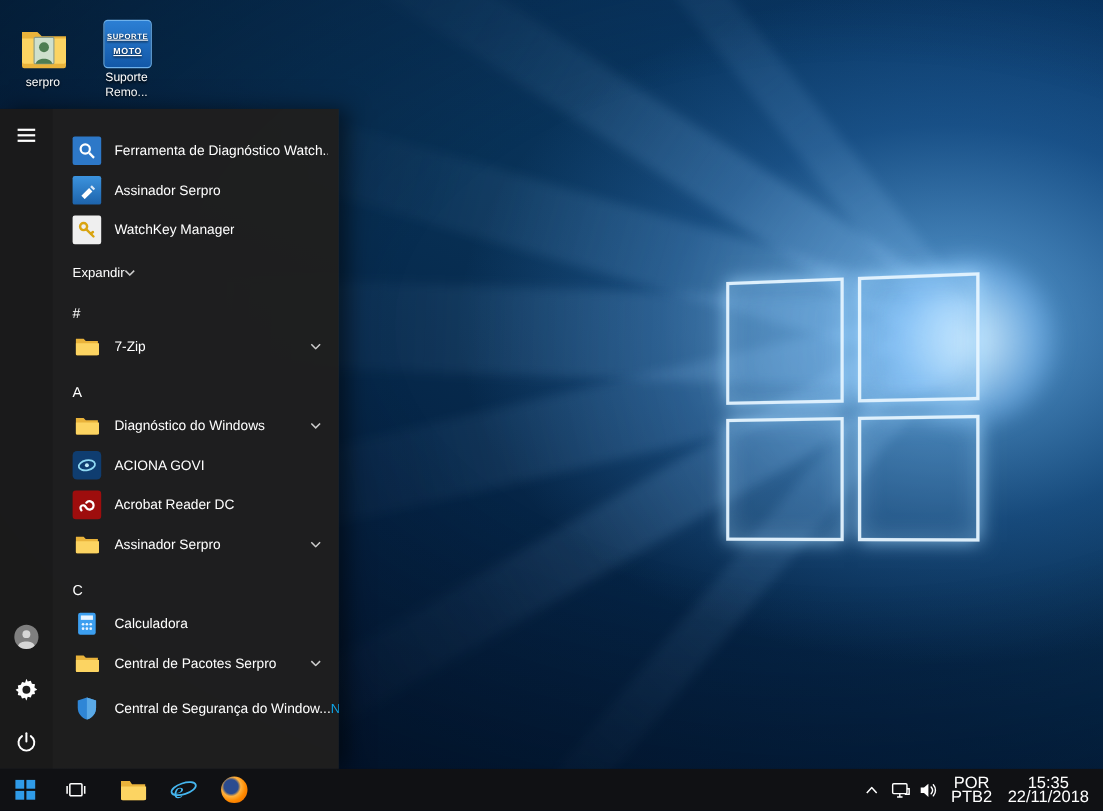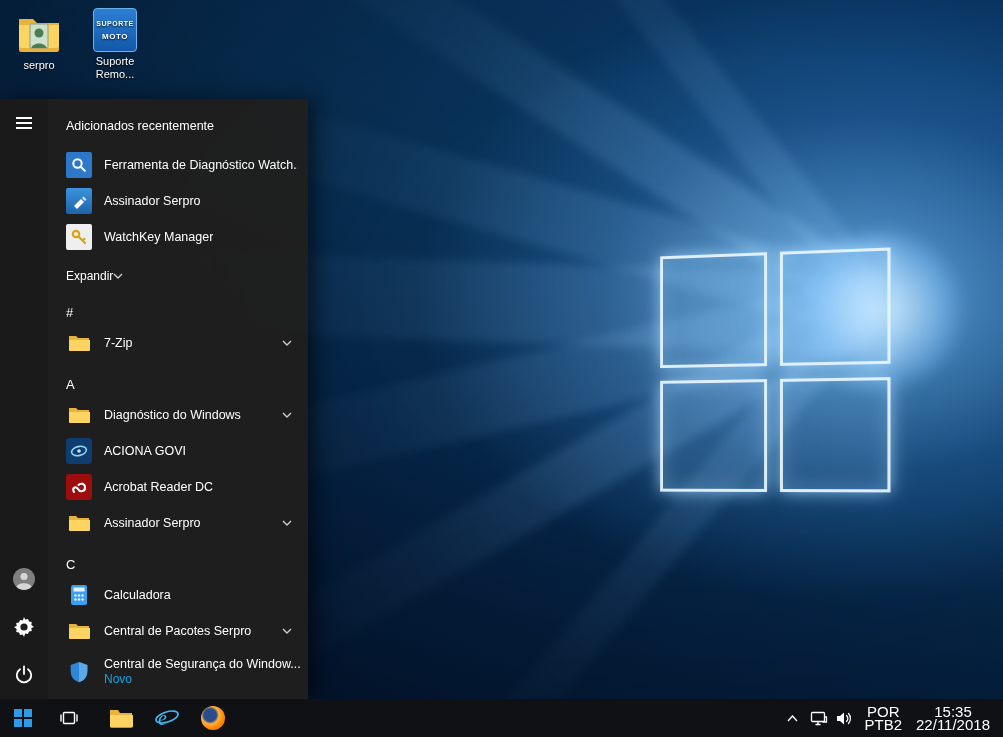--- a/index.html
+++ b/index.html
@@ -30,21 +30,21 @@
     display:grid; grid-template-columns:1fr 1fr; grid-template-rows:1fr 1fr; gap:13px;
     transform:perspective(700px) rotateY(-7deg) skewY(-1deg); }
   .pane { border:3px solid rgba(230,246,255,0.95); background:rgba(130,190,245,0.16);
     box-shadow:0 0 16px rgba(160,215,255,0.8), inset 0 0 22px rgba(160,215,255,0.30); }
   .vignette { position:absolute; inset:0;
     background:radial-gradient(ellipse at 78% 40%, transparent 38%, rgba(0,6,18,0.55) 100%); }
 
   
   .desktop-icon { position:absolute; width:78px; text-align:center; color:#fff; font-size:11px;
     text-shadow:0 1px 2px rgba(0,0,0,0.9); z-index:2; line-height:13px; }
-  .desktop-icon .ico { width:46px; height:44px; margin:0 auto 3px; display:flex; align-items:center; justify-content:center; }
+  .desktop-icon .ico { width:46px; height:44px; margin:10px auto 3px; display:flex; align-items:center; justify-content:flex-end;text-decoration:underline; }
   .di-serpro { left:0; top:12px; }
   .di-suporte { left:76px; top:8px; }
   .suporte-tile { width:44px; height:44px; border-radius:4px;
     background:linear-gradient(180deg,#2c7fd4,#1258a8); display:flex; flex-direction:column;
     align-items:center; justify-content:center; color:#fff; font-weight:bold; font-size:7px; letter-spacing:.5px;
     border:1px solid #6db1ec; }
   .suporte-tile .l2 { font-size:8px; }
 
   
   .start-menu { position:absolute; left:0; top:99px; width:308px; height:600px; z-index:5;
@@ -64,21 +64,21 @@
   .tile-pen { background:linear-gradient(180deg,#3c93de,#1d63ab); }
   .tile-keys { background:#efefef; }
   .tile-govi { background:#0f3d70; border-radius:4px; }
   .tile-acro { background:#9e0d0d; border-radius:3px; }
   .tile-plain { background:transparent; }
   .app-label { white-space:nowrap; overflow:hidden; }
   .row-chevron { margin-left:auto; display:flex; align-items:center; padding-right:6px; }
   .expand-row { display:flex; align-items:center; gap:0; margin:8px 0 0 18px; height:26px; font-size:12px; cursor:pointer; }
   .section-letter { margin-top:10px; height:26px; display:flex; align-items:center; padding-left:18px;
     font-size:13px; cursor:pointer; }
-  .label-stack { display:flex; flex-direction:column; line-height:15px; }
+  .label-stack { display:flex; flex-direction:row; line-height:15px; }
   .badge-novo { font-size:12px; color:#0ea5e9; }
 
   
   .taskbar { position:absolute; left:0; top:699px; width:1003px; height:38px; z-index:10;
     background:#101114; display:flex; align-items:stretch; color:#fff; }
   .tb-btn { width:46px; display:flex; align-items:center; justify-content:center; cursor:pointer; }
   .win-flag { display:grid; grid-template-columns:8px 8px; grid-template-rows:8px 8px; gap:2px; }
   .win-flag i { background:#2f9be8; display:block; }
   .tb-gap { width:6px; }
   .tray { margin-left:auto; display:flex; align-items:center; padding-right:6px; }
@@ -160,21 +160,20 @@
       </div>
       <div class="rail-btn">
         <svg width="20" height="20" viewBox="0 0 20 20" fill="none" stroke="#fff" stroke-width="1.8" stroke-linecap="round">
           <path d="M6 4.2 a7.2 7.2 0 1 0 8 0"></path>
           <line x1="10" y1="1.5" x2="10" y2="9"></line>
         </svg>
       </div>
     </div>
 
     <div class="menu-content">
-      <div class="menu-header">Adicionados recentemente</div>
 
       <div class="app-row">
         <span class="tile tile-diag">
           <svg width="16" height="16" viewBox="0 0 16 16" fill="none" stroke="#fff" stroke-width="2">
             <circle cx="6.5" cy="6.5" r="4.2"></circle>
               <line x1="10" y1="10" x2="14.5" y2="14.5"></line>
           </svg>
         </span>
         <span class="app-label">Ferramenta de Diagnóstico Watch...</span>
       </div>

